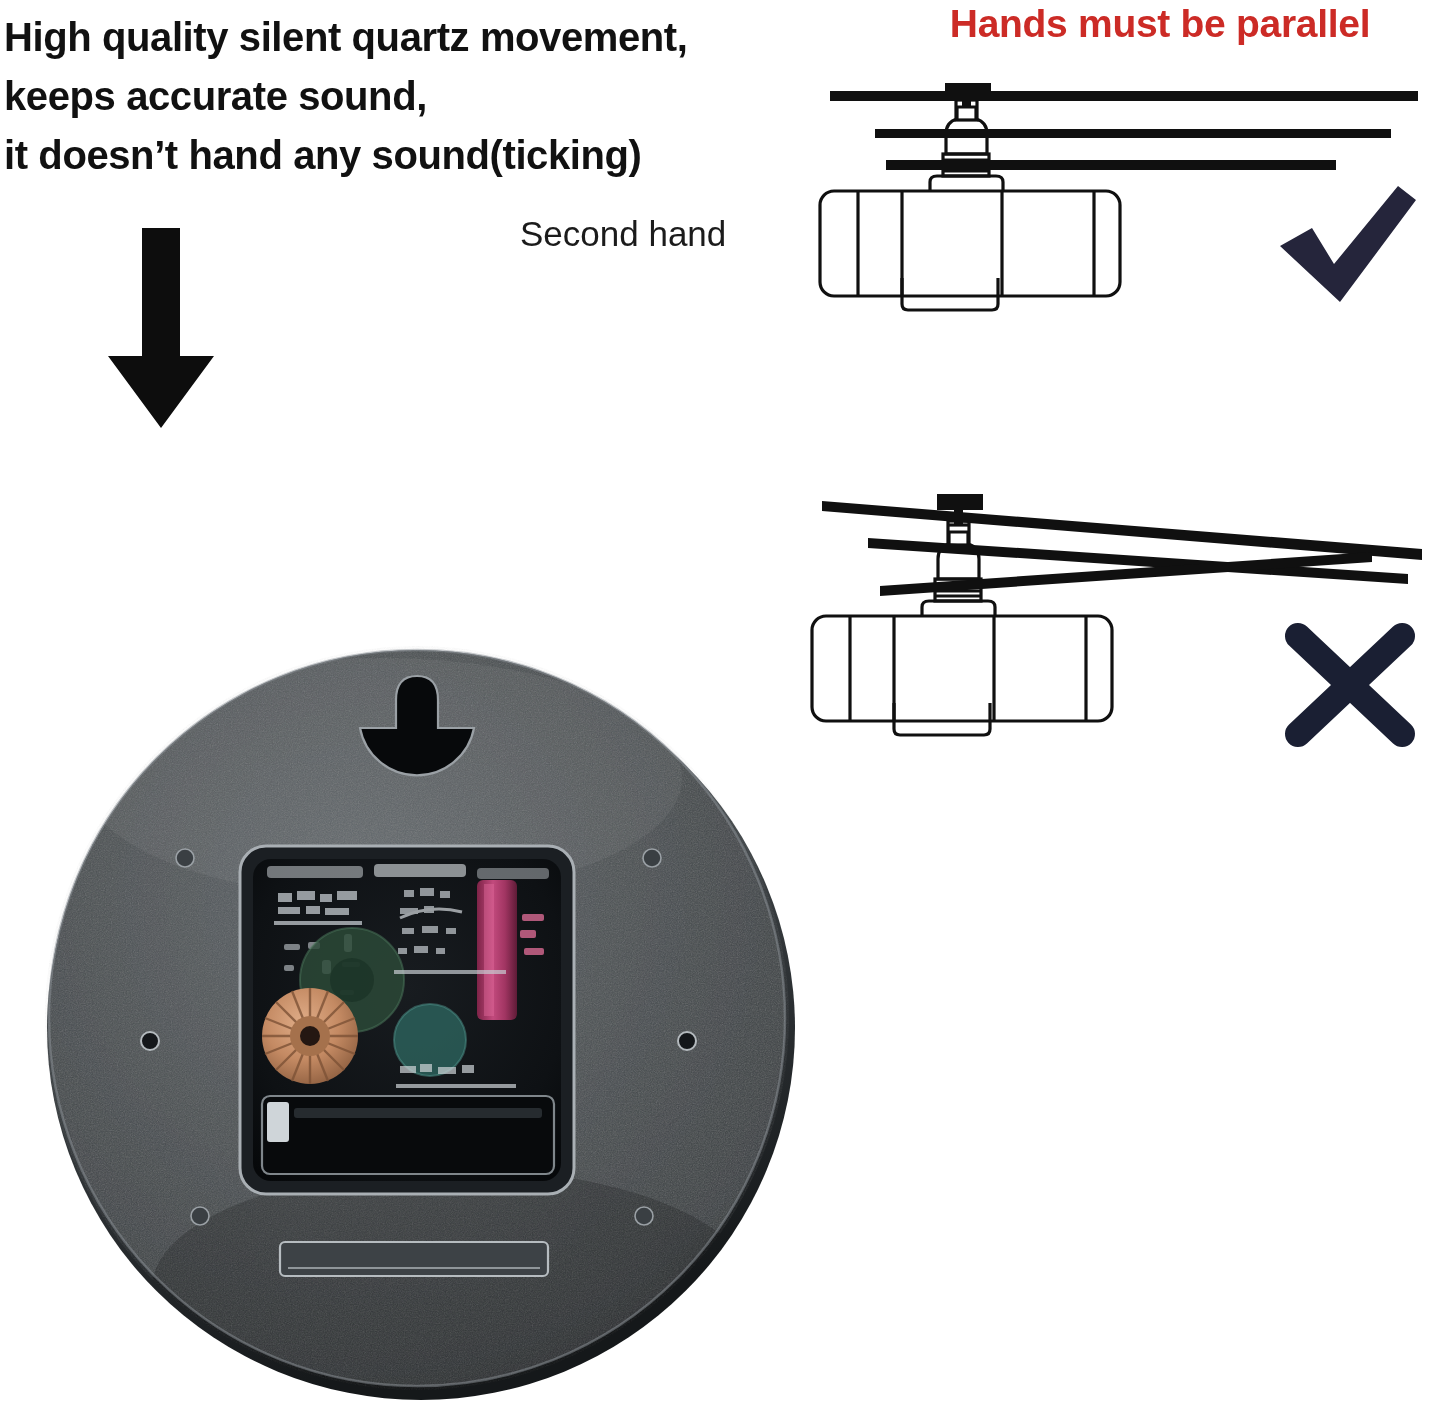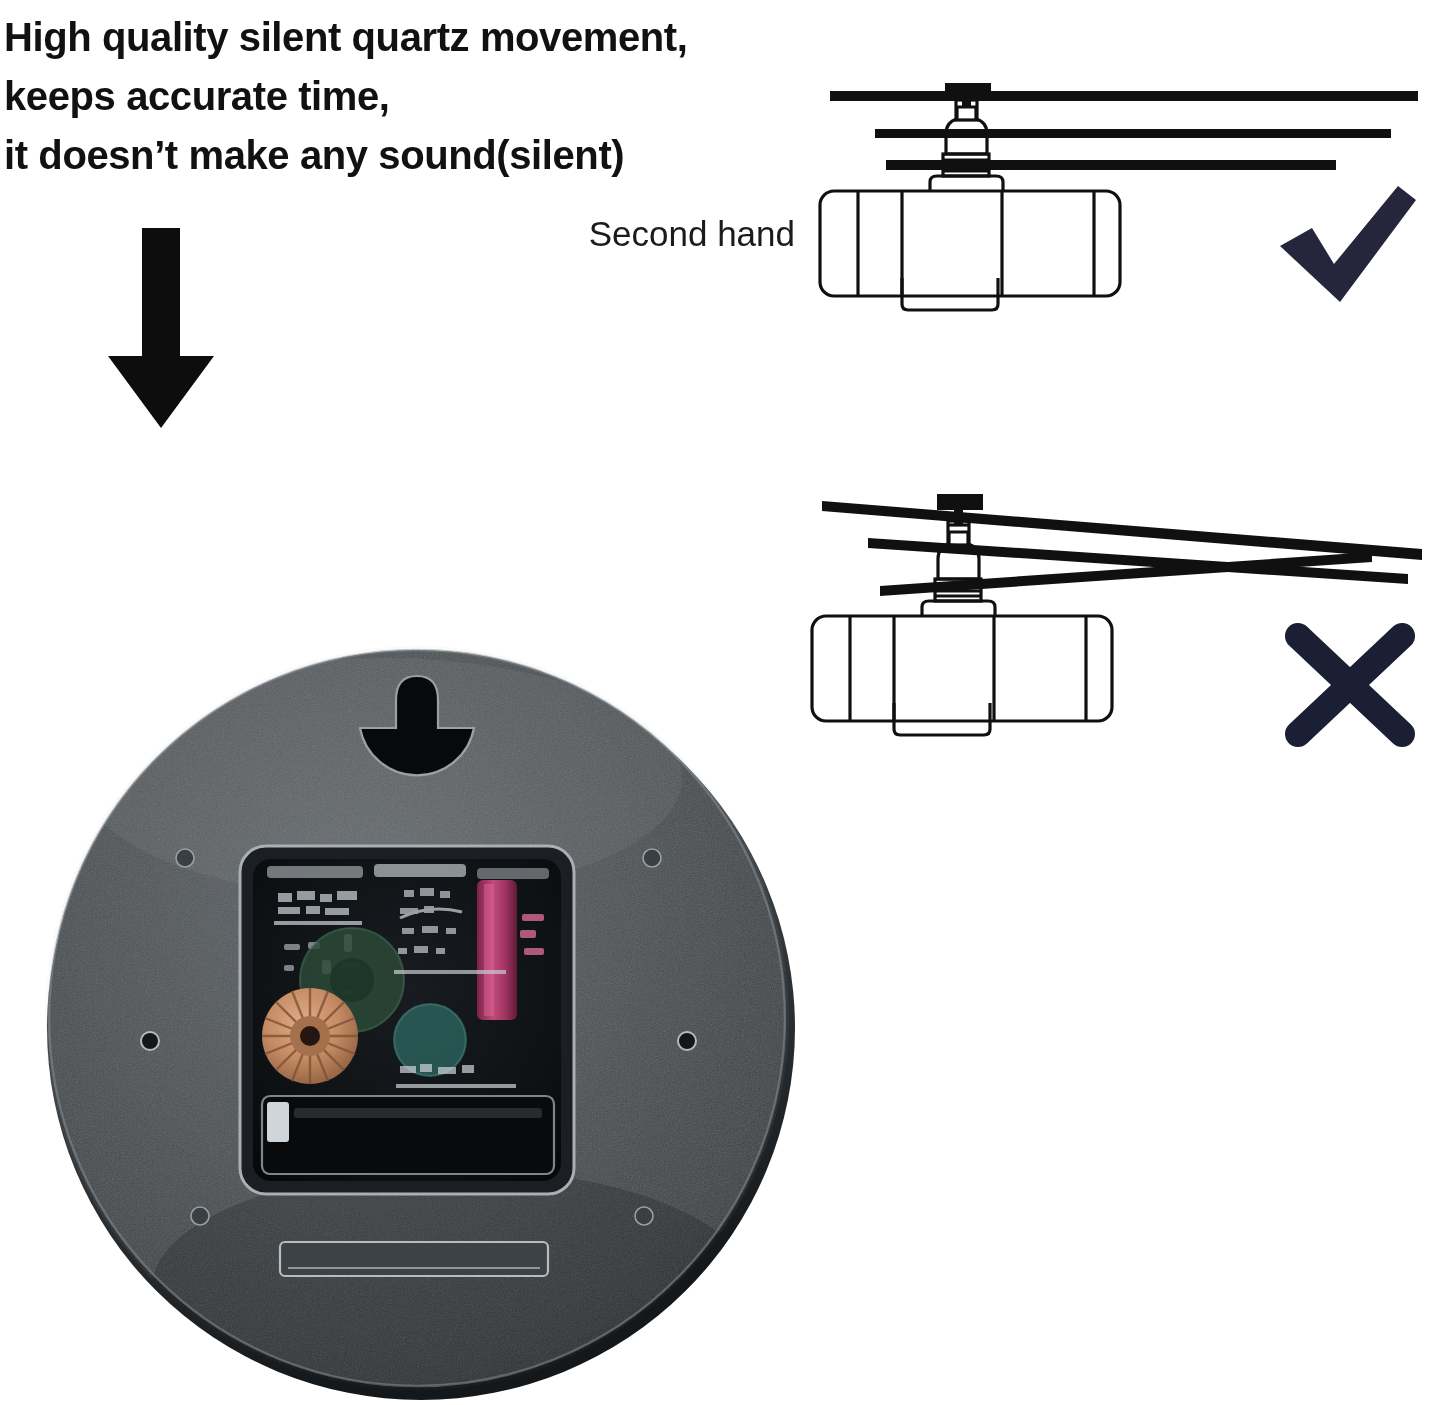--- a/index.html
+++ b/index.html
@@ -17,44 +17,45 @@
   
   .red-title{position:absolute;left:900px;top:2px;width:520px;
              text-align:center;font-weight:bold;font-size:39px;
              color:#cc2b26;letter-spacing:-0.3px;white-space:nowrap;}
 
   
   .arrow{position:absolute;left:108px;top:228px;width:106px;height:200px;}
 
   
   .hand-labels{position:absolute;left:520px;top:214px;width:275px;
-               text-align:right;font-size:35px;line-height:1.16;color:#1b1b1b;}
+               text-align:left;font-size:35px;line-height:1.16;color:#1b1b1b;}
   .hand-labels div{white-space:nowrap;}
 
   
   .diagram{position:absolute;}
   .diagram svg{display:block;}
   .diag-good{left:806px;top:78px;width:628px;height:255px;}
   .diag-bad{left:806px;top:468px;width:628px;height:285px;}
 
   
   .photo{position:absolute;left:22px;top:628px;width:790px;height:775px;}
   .photo svg{display:block;}
 </style>
 </head>
 <body>
 
 <div class="stage">
 
   <div class="headline">
     <div>High quality silent quartz movement,</div>
-    <div>keeps accurate time,</div>
-    <div>it doesn’t make any sound(silent)</div>
-  </div>
-
+    <div>keeps accurate sound,</div>
+    <div>it doesn’t hand any sound(ticking)</div>
+  </div>
+
+  <div class="red-title">Hands must be parallel</div>
 
   <div class="arrow">
     <svg viewBox="0 0 106 200" width="106" height="200">
       <polygon points="34,0 72,0 72,128 106,128 53,200 0,128 34,128" fill="#0d0d0d"></polygon>
     </svg>
   </div>
 
   <div class="hand-labels">
     <div>Second hand</div>
   </div>

